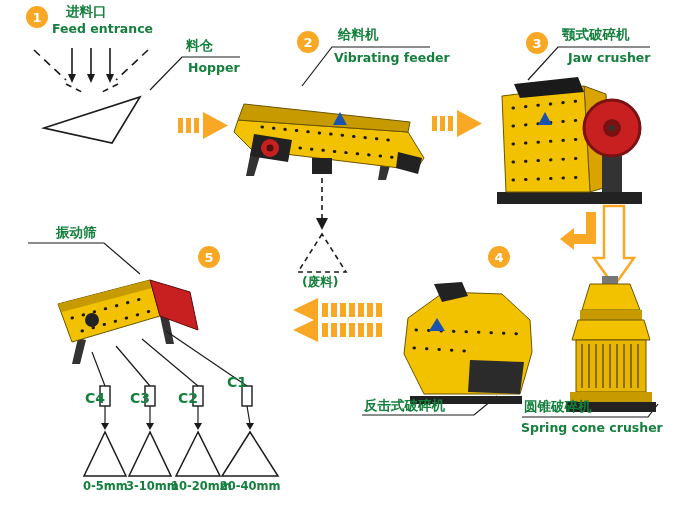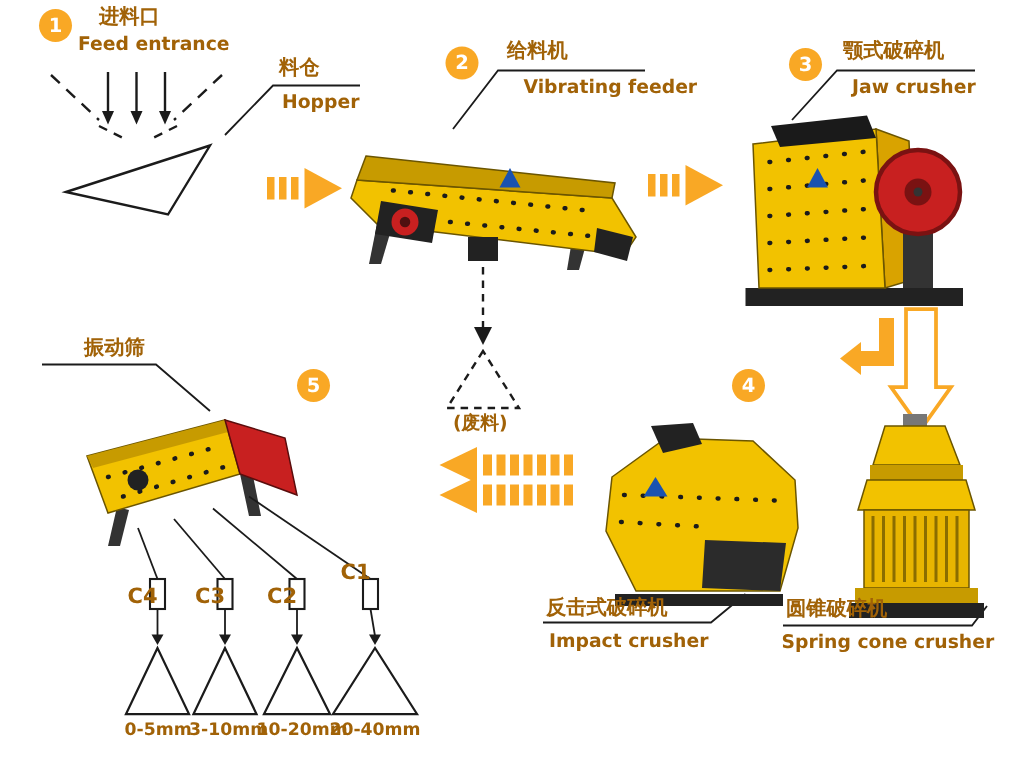--- a/index.html
+++ b/index.html
@@ -1,20 +1,20 @@
 <!DOCTYPE html>
 <html style="--accent: #F9A825; --machine: #F2C200; --machine_shade: #C79B00; --red: #C82020; --ink: #1B1B1B;"><head>
 <meta charset="utf-8">
 <style>
   *{margin:0;padding:0;box-sizing:border-box}
   html,body{background:#fff}
   .stage{position:relative;width:687px;height:510px;background:#fff;overflow:hidden;
          font-family:"DejaVu Sans","Liberation Sans",sans-serif;color:#111}
   svg.layer{position:absolute;left:0;top:0}
-  .lbl{position:absolute;font-weight:700;font-size:12.5px;white-space:nowrap;line-height:1.2;color:#a16207}
+  .lbl{position:absolute;font-weight:700;font-size:12.5px;white-space:nowrap;line-height:1.2;color:#15803d}
   .cn{font-size:13.5px}
   .small{font-size:14px}
   .size{font-size:11.5px;text-align:center}
   .num{position:absolute;width:22px;height:22px;border-radius:50%;
        background:var(--accent,#F9A825);color:#fff;font-weight:700;font-size:13px;
        display:flex;align-items:center;justify-content:center}
 </style>
 </head>
 <body>
 
@@ -184,31 +184,30 @@
   <div class="num" style="left:488px;top:246px">4</div>
   <div class="num" style="left:198px;top:246px">5</div>
 
   <div class="lbl cn" style="left:66px;top:3px">进料口</div>
   <div class="lbl" style="left:52px;top:21px">Feed entrance</div>
 
   <div class="lbl cn" style="left:186px;top:37px">料仓</div>
   <div class="lbl" style="left:188px;top:60px">Hopper</div>
 
   <div class="lbl cn" style="left:338px;top:26px">给料机</div>
-  <div class="lbl" style="left:349px;top:50px">Vibrating feeder</div>
+  <div class="lbl" style="left:334px;top:50px">Vibrating feeder</div>
 
   <div class="lbl cn" style="left:562px;top:26px">颚式破碎机</div>
   <div class="lbl" style="left:568px;top:50px">Jaw crusher</div>
 
   <div class="lbl" style="left:302px;top:274px">(废料)</div>
 
   <div class="lbl cn" style="left:56px;top:224px">振动筛</div>
 
   <div class="lbl cn" style="left:364px;top:397px">反击式破碎机</div>
-  <div class="lbl" style="left:366px;top:419px">Impact crusher</div>
 
   <div class="lbl cn" style="left:524px;top:398px">圆锥破碎机</div>
   <div class="lbl" style="left:521px;top:420px">Spring cone crusher</div>
 
   <div class="lbl small" style="left:85px;top:390px">C4</div>
   <div class="lbl small" style="left:130px;top:390px">C3</div>
   <div class="lbl small" style="left:178px;top:390px">C2</div>
   <div class="lbl small" style="left:227px;top:374px">C1</div>
 
   <div class="lbl size" style="left:83px;top:480px;width:44px">0-5mm</div>

